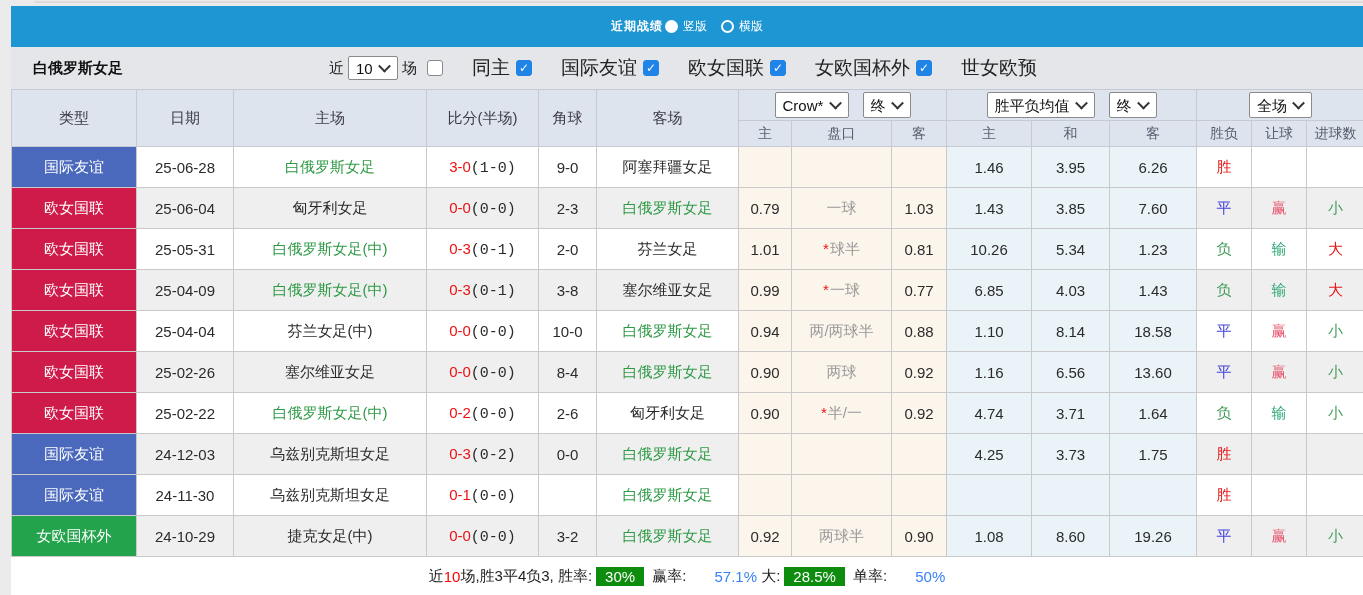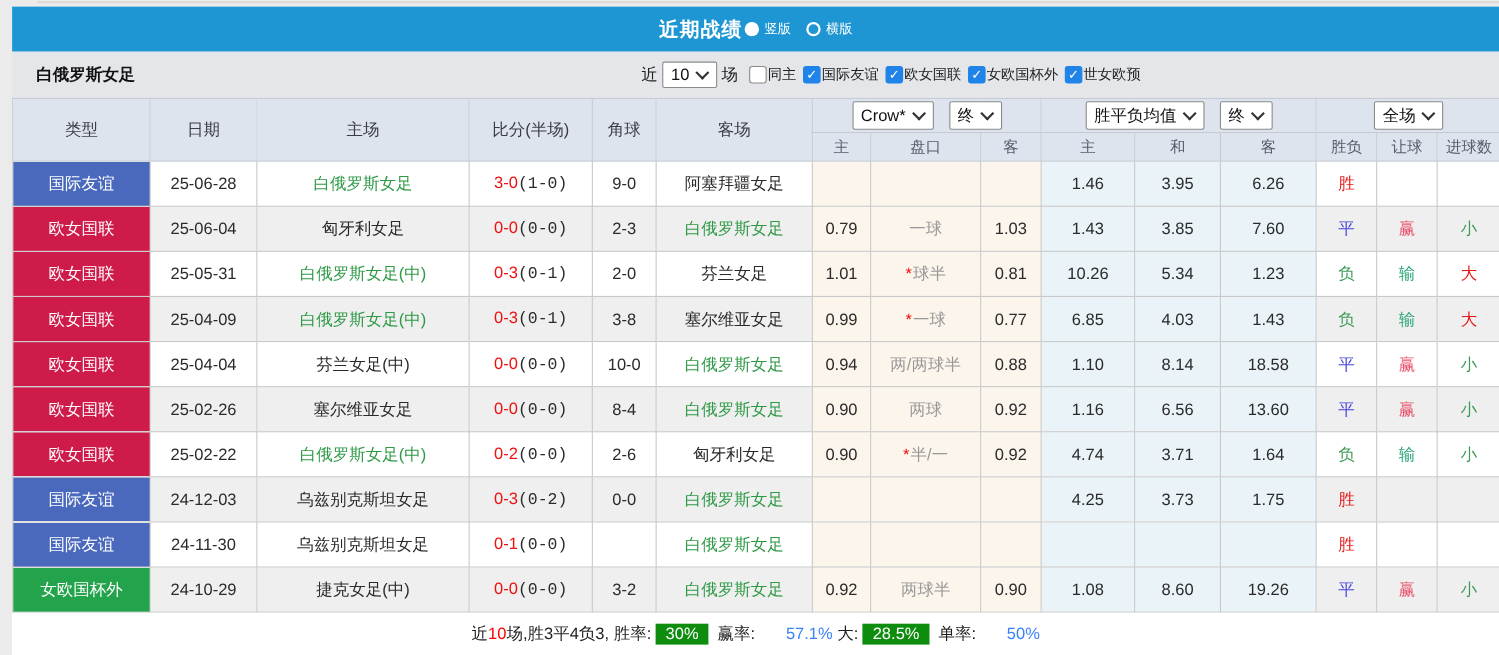--- a/index.html
+++ b/index.html
@@ -3,21 +3,21 @@
 <meta charset="utf-8">
 <style>
   * { margin:0; padding:0; box-sizing:border-box; }
   html,body { width:1363px; height:595px; overflow:hidden;
     font-family:"Liberation Sans","DejaVu Sans",sans-serif; background:#ebebeb; }
   .prev-edge { position:absolute; top:1px; left:34px; right:0; height:2px; background:#dcdcdc; }
   .page { position:absolute; left:11px; top:6px; width:1352px; height:589px; background:#fff; }
 
   
   .titlebar { height:41px; background:#1e96d3; display:flex; align-items:center; justify-content:center; color:#fff; }
-  .titlebar .heading { font-size:18px; font-weight:bold; letter-spacing:1px; }
+  .titlebar .heading { font-size:12px; font-weight:bold; letter-spacing:1px; }
   .radio { display:inline-block; width:13px; height:13px; border-radius:50%; margin:0 5px 0 2px; vertical-align:-1px; }
   .radio.filled { background:#fff; }
   .radio.empty { background:transparent; border:2.5px solid #fff; margin-left:14px; }
   .radio-label { font-size:12px; color:#fff; }
 
   
   .teambar { height:42px; background:#e4e6e9; display:flex; align-items:center; }
   .team-name { font-size:15px; font-weight:bold; color:#111; margin-left:22px; }
   .filters { margin-left:auto; margin-right:326px; display:flex; align-items:center; gap:4px; font-size:15px; color:#222; }
   .sel { position:relative; display:inline-block; }
@@ -26,21 +26,21 @@
     transform:translateY(-70%) rotate(45deg); pointer-events:none; }
   .sel select { appearance:none; -webkit-appearance:none; background:#fff; border:1px solid #8a8a8a;
     border-radius:2px; font-size:15px; height:26px; padding:0 24px 0 7px; color:#111;
     font-family:"Liberation Sans","DejaVu Sans",sans-serif; }
   .sel.small select { height:24px; }
   .cbwrap { display:inline-flex; align-items:center; }
   .cb { width:16px; height:16px; border-radius:3px; display:inline-flex; align-items:center; justify-content:center;
     font-size:12px; line-height:1; margin:0 1px 0 6px; }
   .cb.on { background:#1f83e8; color:#fff; border:1px solid #1f83e8; }
   .cb.off { background:#fff; color:transparent; border:1px solid #8a8a8a; }
-  .cblabel { font-size:13px; color:#222; }
+  .cblabel { font-size:19px; color:#222;margin-left:28px; }
 
   
   table { border-collapse:collapse; table-layout:fixed; width:1352px; }
   th,td { border:1px solid #c6cbd3; text-align:center; white-space:nowrap; overflow:hidden; }
   thead th { background:#dee4ed; font-weight:normal; color:#3c3c46; font-size:15px; }
   tr.selrow th { height:31px; }
   tr.subrow th { height:26px; font-size:14px; color:#555e6e; }
   .selflex { display:flex; align-items:center; justify-content:center; gap:14px; }
   tbody td { height:41px; font-size:15px; color:#2b2b2b; border-color:#c9c9c9; }
   tr.odd td { background:#fff; }

